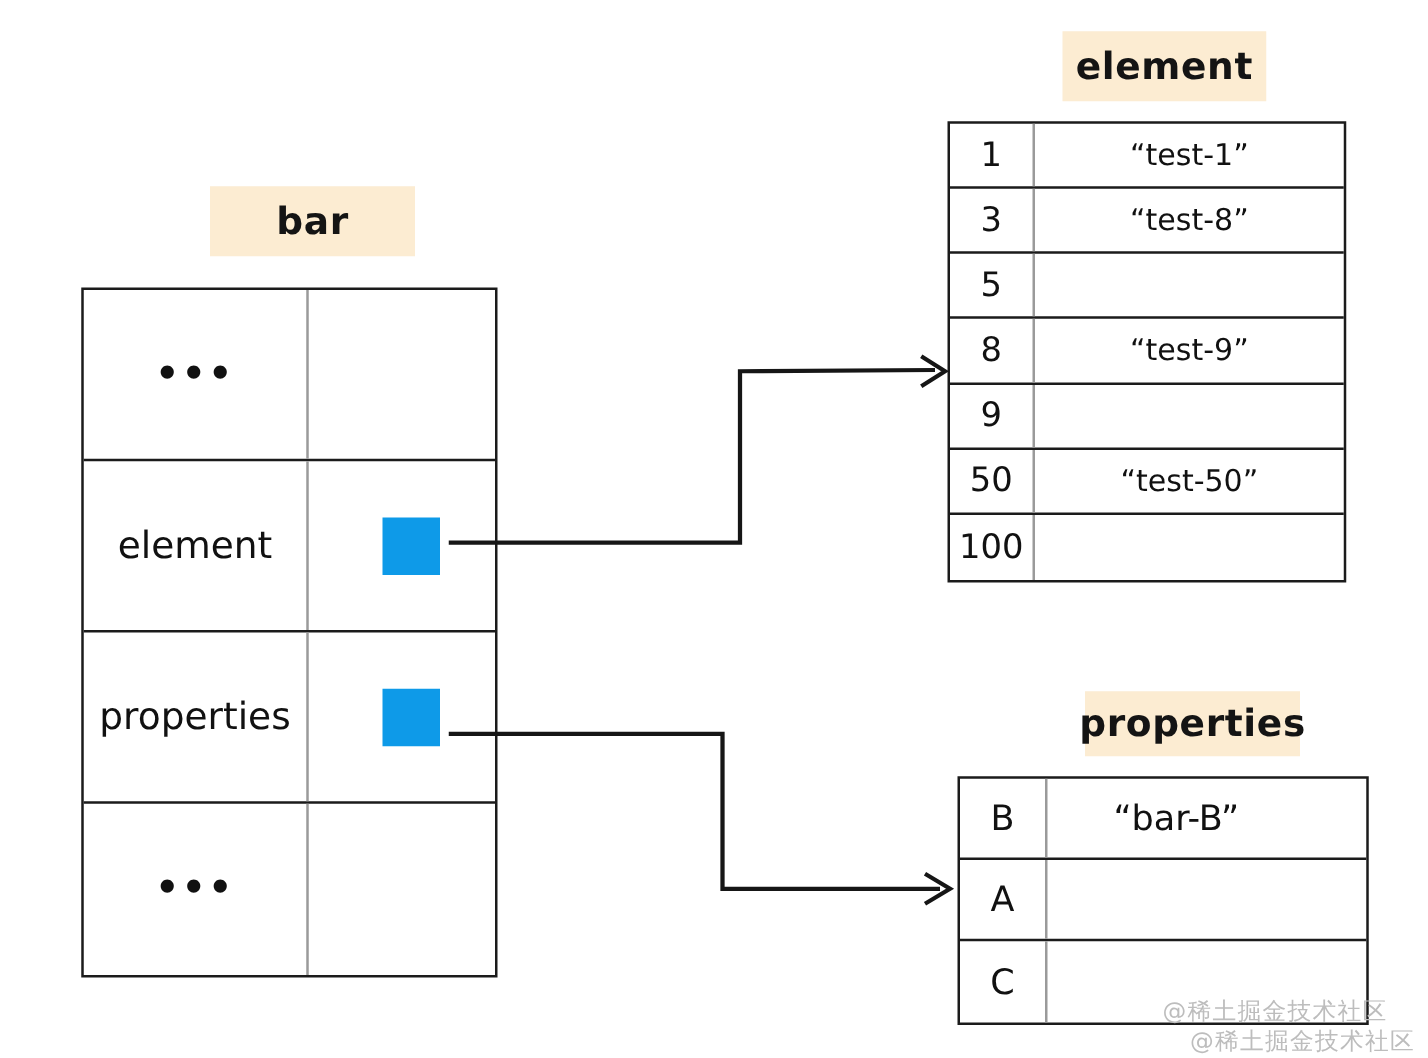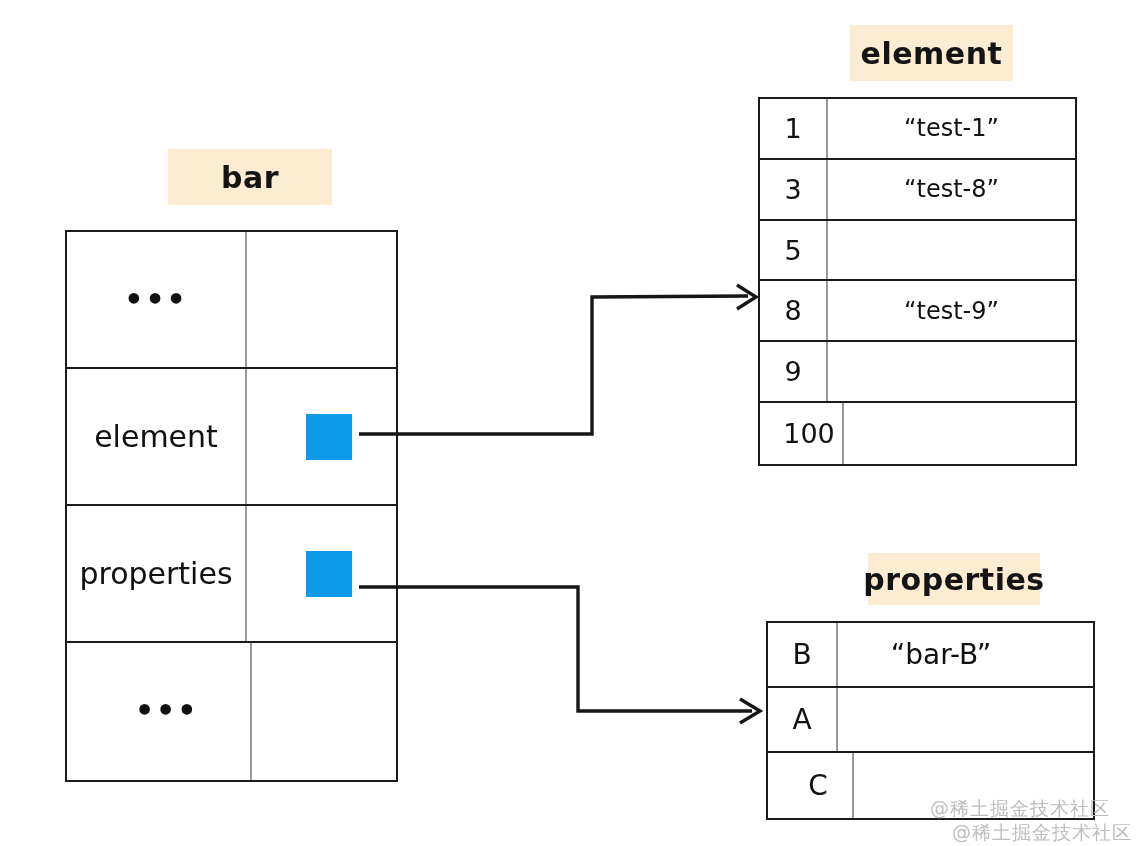--- a/index.html
+++ b/index.html
@@ -41,21 +41,21 @@
     background: #ffffff;
     display: flex;
     flex-direction: column;
   }
   .tbl .row {
     display: flex;
     flex: 1 1 auto;
     box-sizing: border-box;
     border-bottom: 2px solid #1b1b1b;
   }
-  .tbl .row:last-child { border-bottom: none; margin-left: 16px; }
+  .tbl .row:last-child { border-bottom: none; }
   .tbl .cell {
     box-sizing: border-box;
     display: flex;
     align-items: center;
     justify-content: center;
     overflow: hidden;
     white-space: nowrap;
   }
   .tbl .cell.key {
     border-right: 2px solid #9a9a9a;
@@ -179,20 +179,24 @@
     <div class="cell key">5</div>
   </div>
   <div class="row">
     <div class="cell key">8</div>
     <div class="cell val">“test-9”</div>
   </div>
   <div class="row">
     <div class="cell key">9</div>
   </div>
   <div class="row">
+    <div class="cell key">50</div>
+    <div class="cell val">“test-50”</div>
+  </div>
+  <div class="row">
     <div class="cell key">100</div>
   </div>
 </div>
 
 <div class="tbl" id="tbl-properties">
   <div class="row">
     <div class="cell key">B</div>
     <div class="cell val">“bar-B”</div>
   </div>
   <div class="row">

